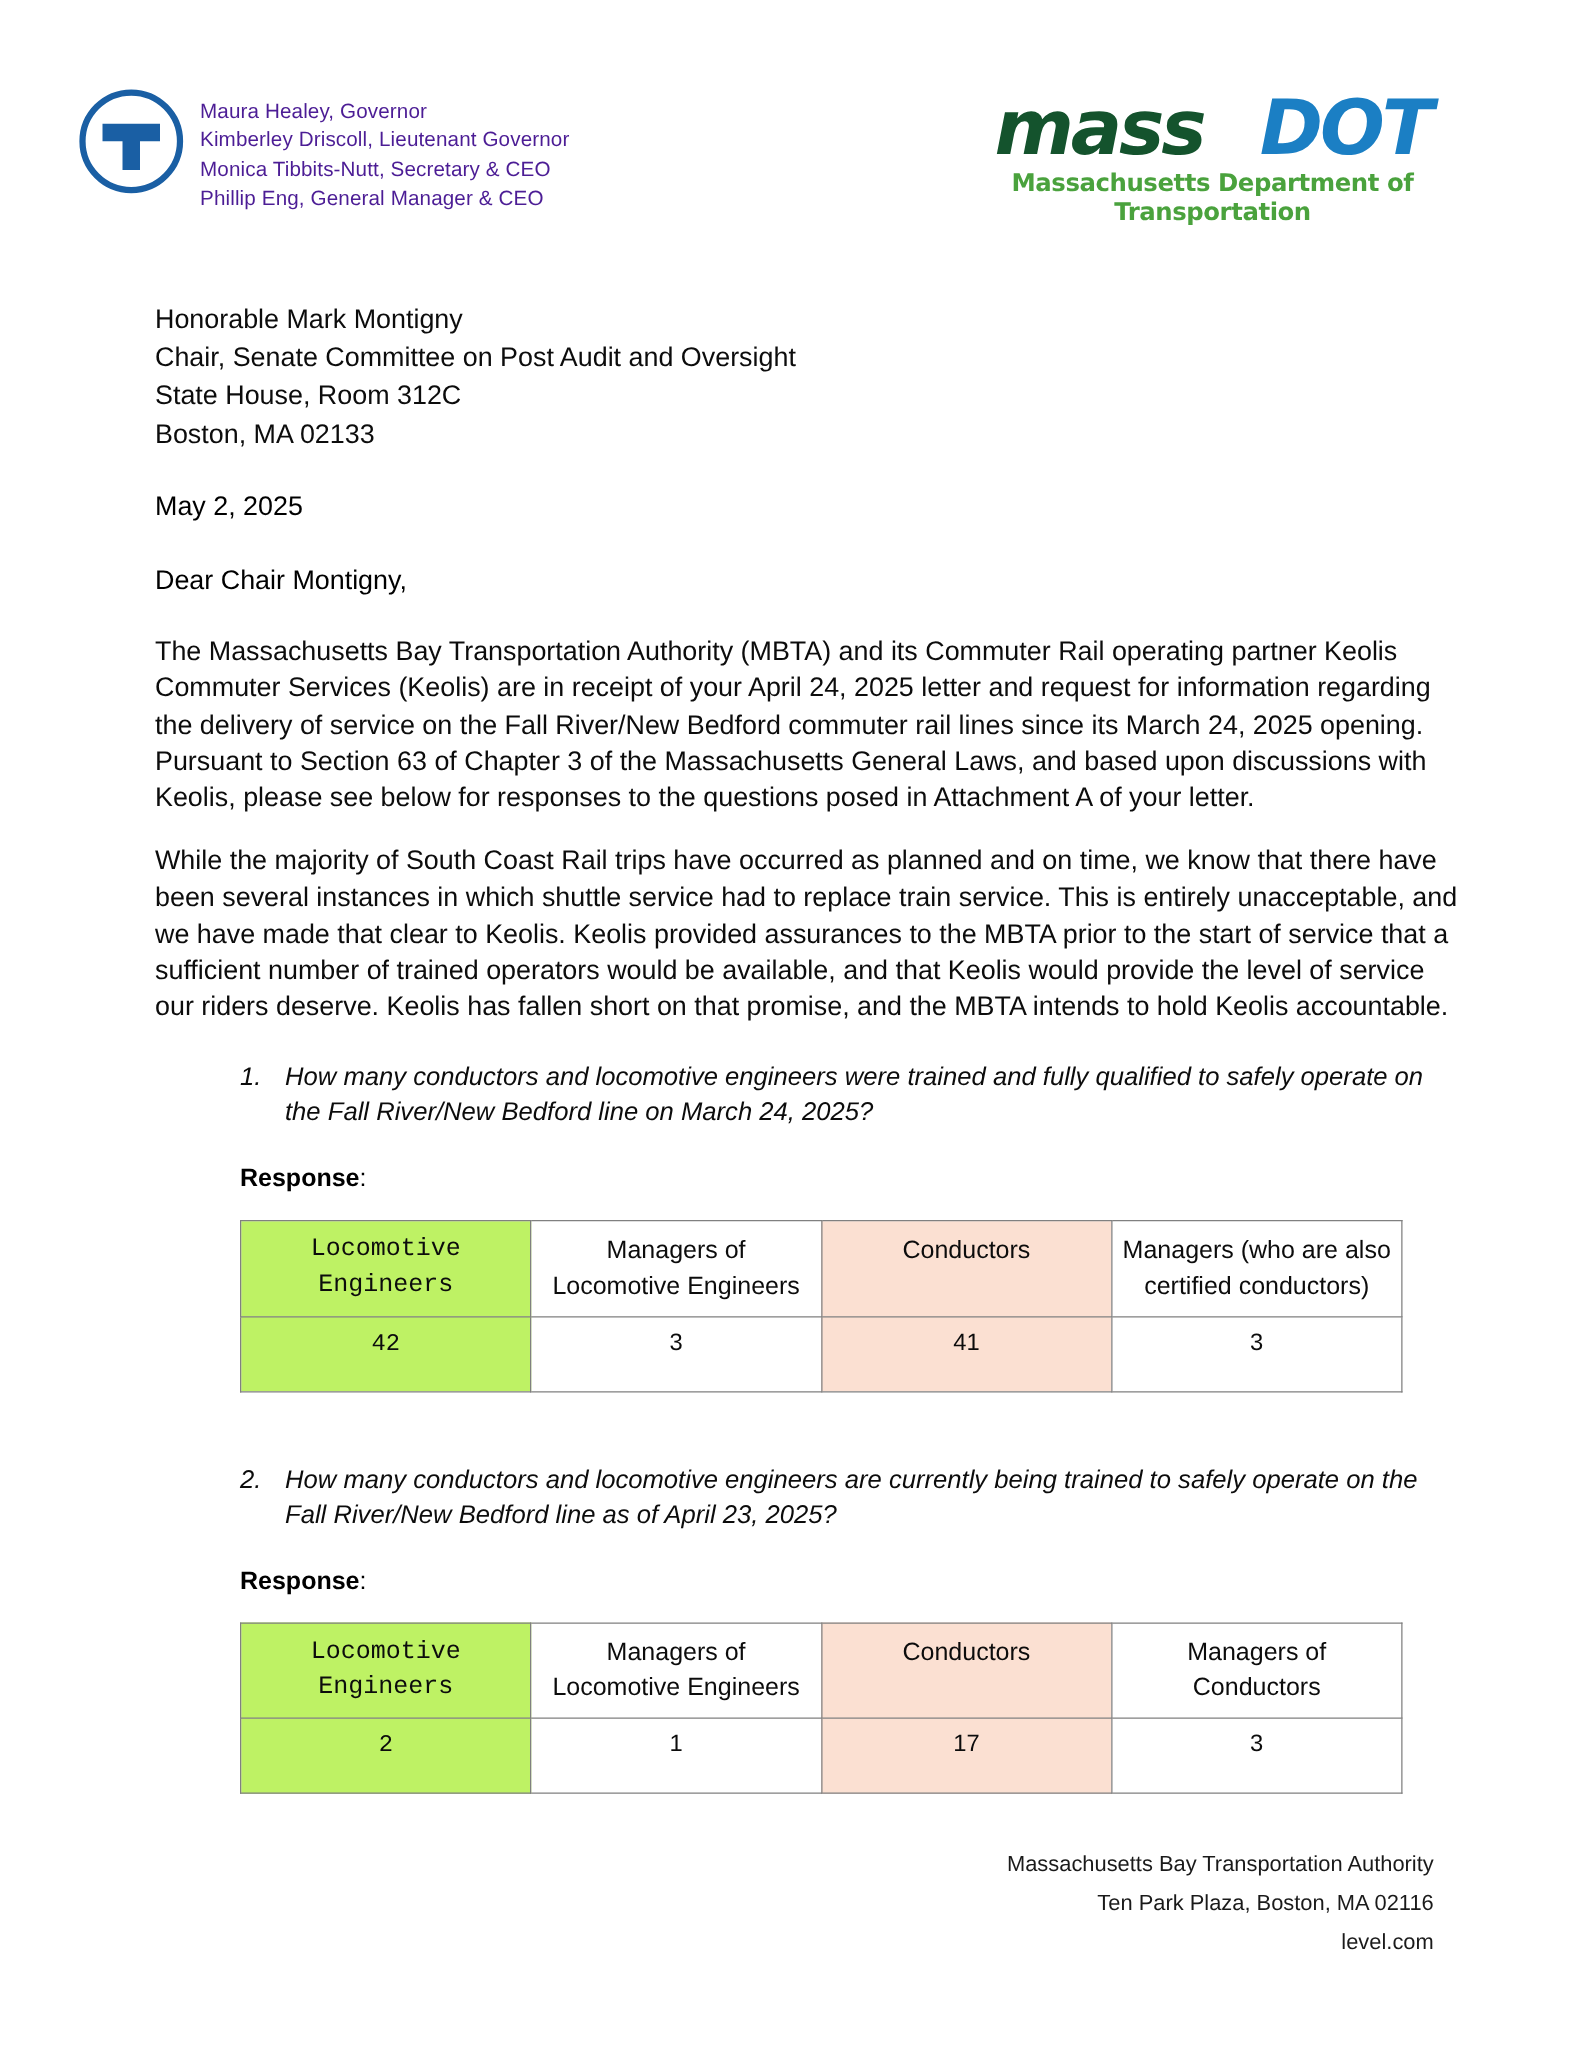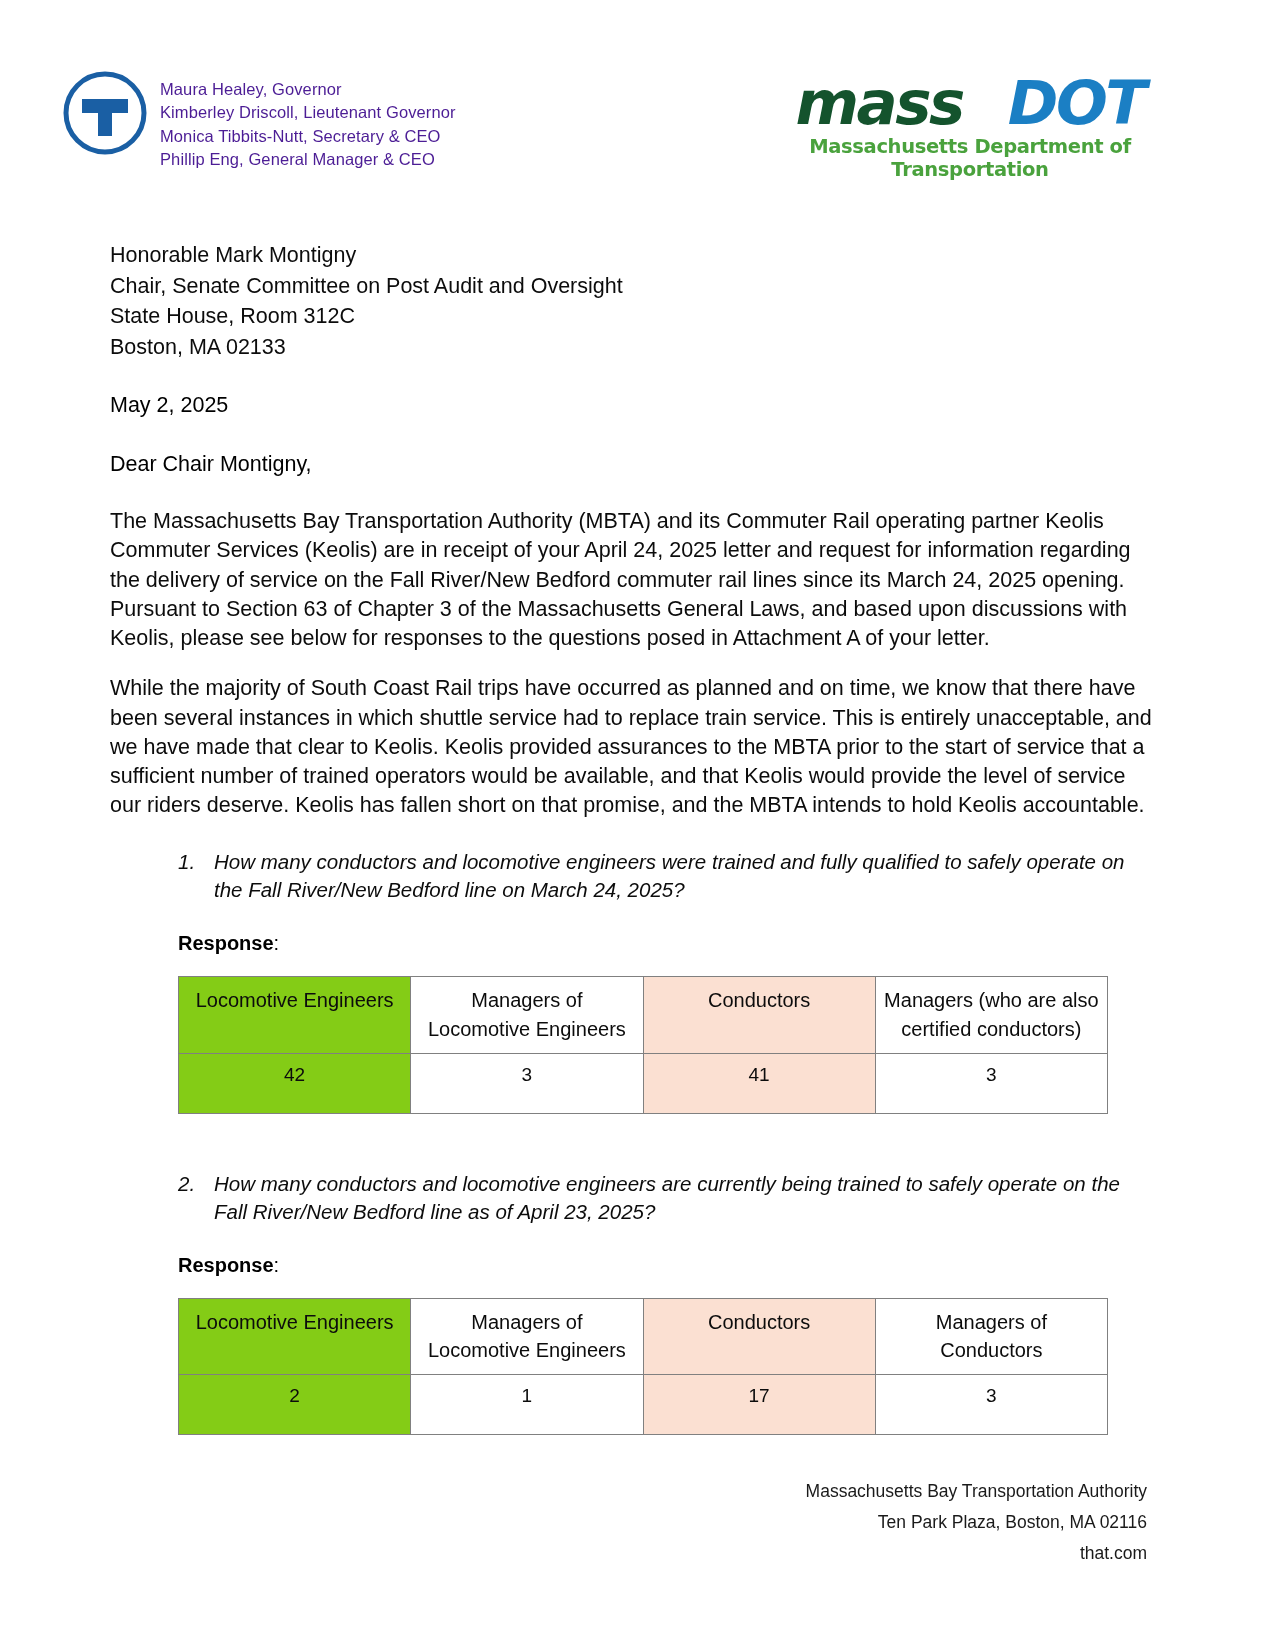--- a/index.html
+++ b/index.html
@@ -71,21 +71,21 @@
     font-size: 19.5px;
     font-weight: bold;
     color: #4aa23d;
     letter-spacing: -0.35px;
     font-family: "DejaVu Sans", sans-serif;
   }
 
   
   .content {
     position: absolute;
-    left: 110px;
+    left: 124px;
     top: 240px;
     width: 1045px;
   }
   .addr {
     font-size: 21.5px;
     line-height: 1.42;
     color: #0c0c0c;
   }
   .addr div { white-space: nowrap; }
   .spacer-20 { height: 21px; }
@@ -150,21 +150,21 @@
     font-size: 20px;
     line-height: 1.42;
     padding: 9px 8px 10px 8px;
     color: #0c0c0c;
   }
   table.resp-table tr.values td {
     vertical-align: middle;
     padding: 8px 8px 24px 8px;
     font-size: 19px;
   }
-  td.tint-blue { background: #84cc16; }
+  td.tint-blue { background: #bef264; font-family: Liberation Mono, monospace; }
   td.tint-peach { background: #fbe0d2; }
 
   
   .footer {
     position: absolute;
     right: 118px;
     bottom: 68px;
     text-align: right;
     font-size: 17.5px;
     line-height: 1.78;
@@ -278,16 +278,16 @@
           <td>3</td>
         </tr>
       </tbody>
     </table>
 
   </div>
 
   <div class="footer">
     <div>Massachusetts Bay Transportation Authority</div>
     <div>Ten Park Plaza, Boston, MA 02116</div>
-    <div>that.com</div>
+    <div>level.com</div>
   </div>
 
 </div>
 
 </body></html>

